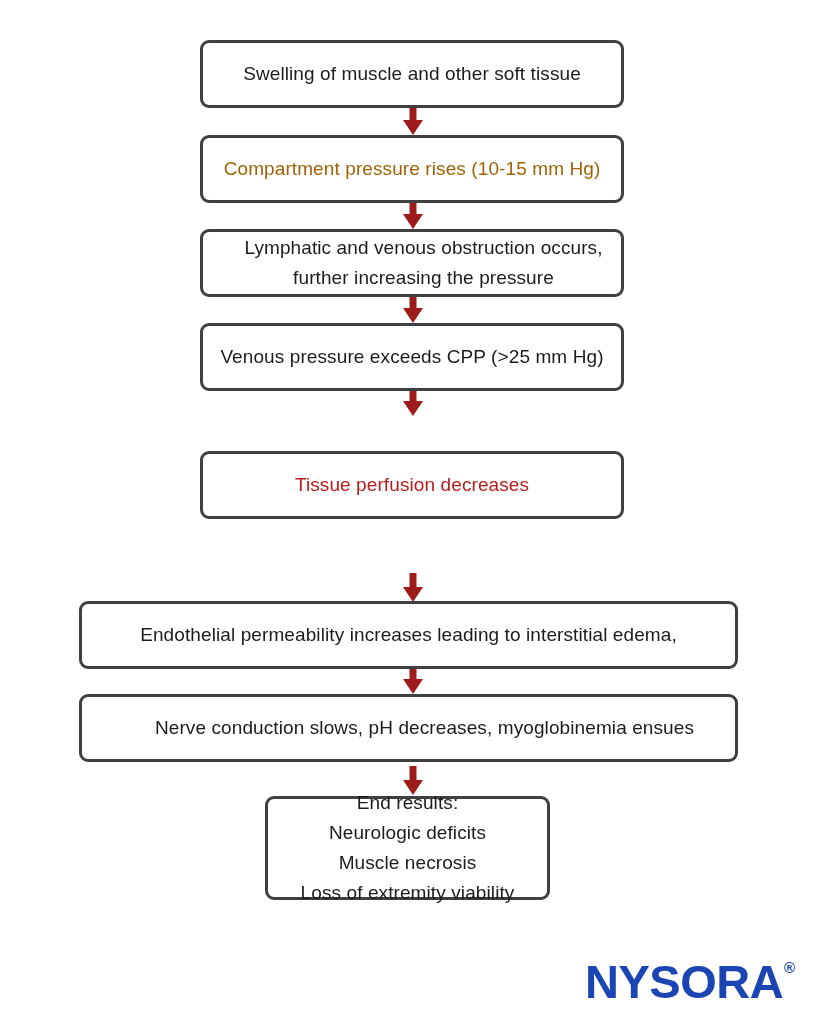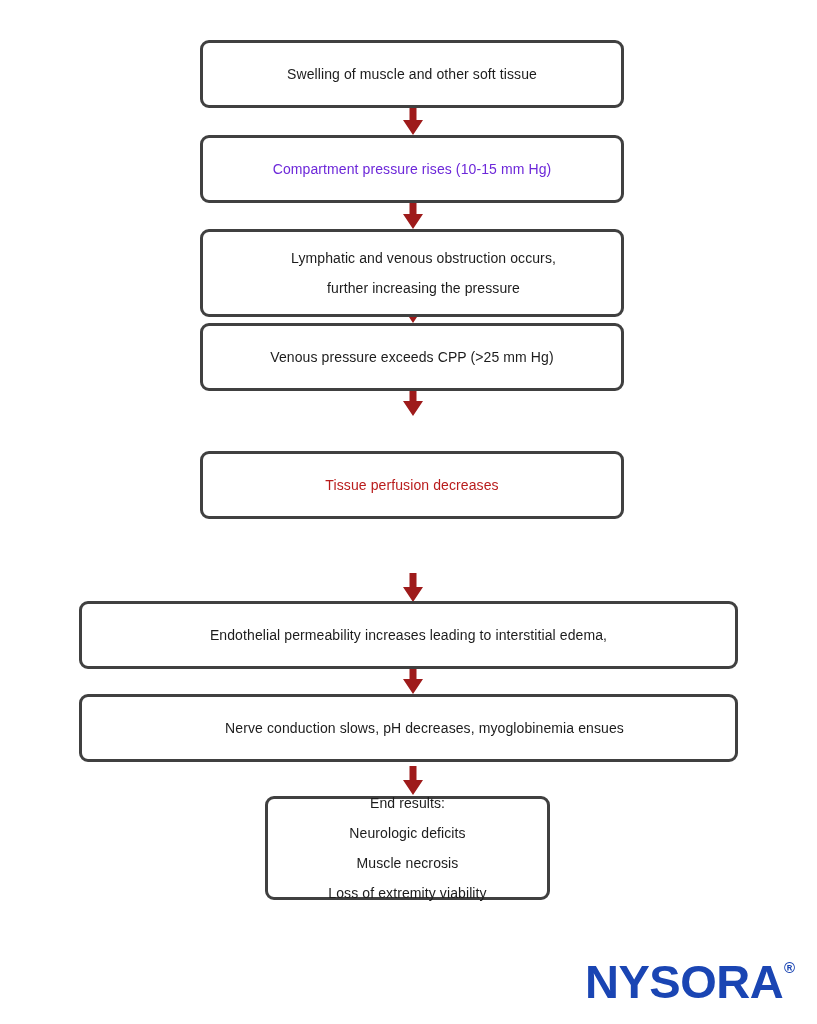--- a/index.html
+++ b/index.html
@@ -22,21 +22,21 @@
     position: absolute;
     box-sizing: border-box;
     background: #ffffff;
     border: 3px solid #404040;
     border-radius: 9px;
     display: flex;
     flex-direction: column;
     align-items: center;
     justify-content: center;
     color: #1c1c1c;
-    font-size: 14px;
+    font-size: 19px;
     line-height: 30px;
     text-align: center;
     letter-spacing: 0.1px;
   }
   .flow-box .line {
     display: block;
     white-space: nowrap;
   }
   .arrow {
     position: absolute;
@@ -109,24 +109,24 @@
       </svg>
     </div>
     <div class="arrow" style="left: 400px; top: 766px;">
       <svg viewBox="0 0 26 30" xmlns="http://www.w3.org/2000/svg">
         <polygon points="9.5,0 16.5,0 16.5,14 23,14 13,29 3,14 9.5,14" fill="#9e1b1b"></polygon>
       </svg>
     </div>
     <div class="flow-box" style="left: 200px; top: 40px; width: 424px; height: 68px; border-color: rgb(64, 64, 64); color: rgb(28, 28, 28);">
       <span class="line">Swelling of muscle and other soft tissue</span>
     </div>
-    <div class="flow-box" style="left: 200px; top: 135px; width: 424px; height: 68px; border-color: rgb(64, 64, 64); color: #6d28d9;">
+    <div class="flow-box" style="left: 200px; top: 135px; width: 424px; height: 68px; border-color: rgb(64, 64, 64); color: #a16207;">
       <span class="line">Compartment pressure rises (10-15 mm Hg)</span>
     </div>
-    <div class="flow-box" style="left: 200px; top: 229px; width: 424px; height: 88px; border-color: rgb(64, 64, 64); color: rgb(28, 28, 28); padding-left: 23px;">
+    <div class="flow-box" style="left: 200px; top: 229px; width: 424px; height: 68px; border-color: rgb(64, 64, 64); color: rgb(28, 28, 28); padding-left: 23px;">
       <span class="line">Lymphatic and venous obstruction occurs,</span>
       <span class="line">further increasing the pressure</span>
     </div>
     <div class="flow-box" style="left: 200px; top: 323px; width: 424px; height: 68px; border-color: rgb(64, 64, 64); color: rgb(28, 28, 28);">
       <span class="line">Venous pressure exceeds CPP (&gt;25 mm Hg)</span>
     </div>
     <div class="flow-box" style="left: 200px; top: 415px; width: 424px; height: 68px; border-color: rgb(64, 64, 64); color: #b91c1c; margin-top: 36px;">
       <span class="line">Tissue perfusion decreases</span>
     </div>
     <div class="flow-box" style="left: 79px; top: 601px; width: 659px; height: 68px; border-color: rgb(64, 64, 64); color: rgb(28, 28, 28);">

